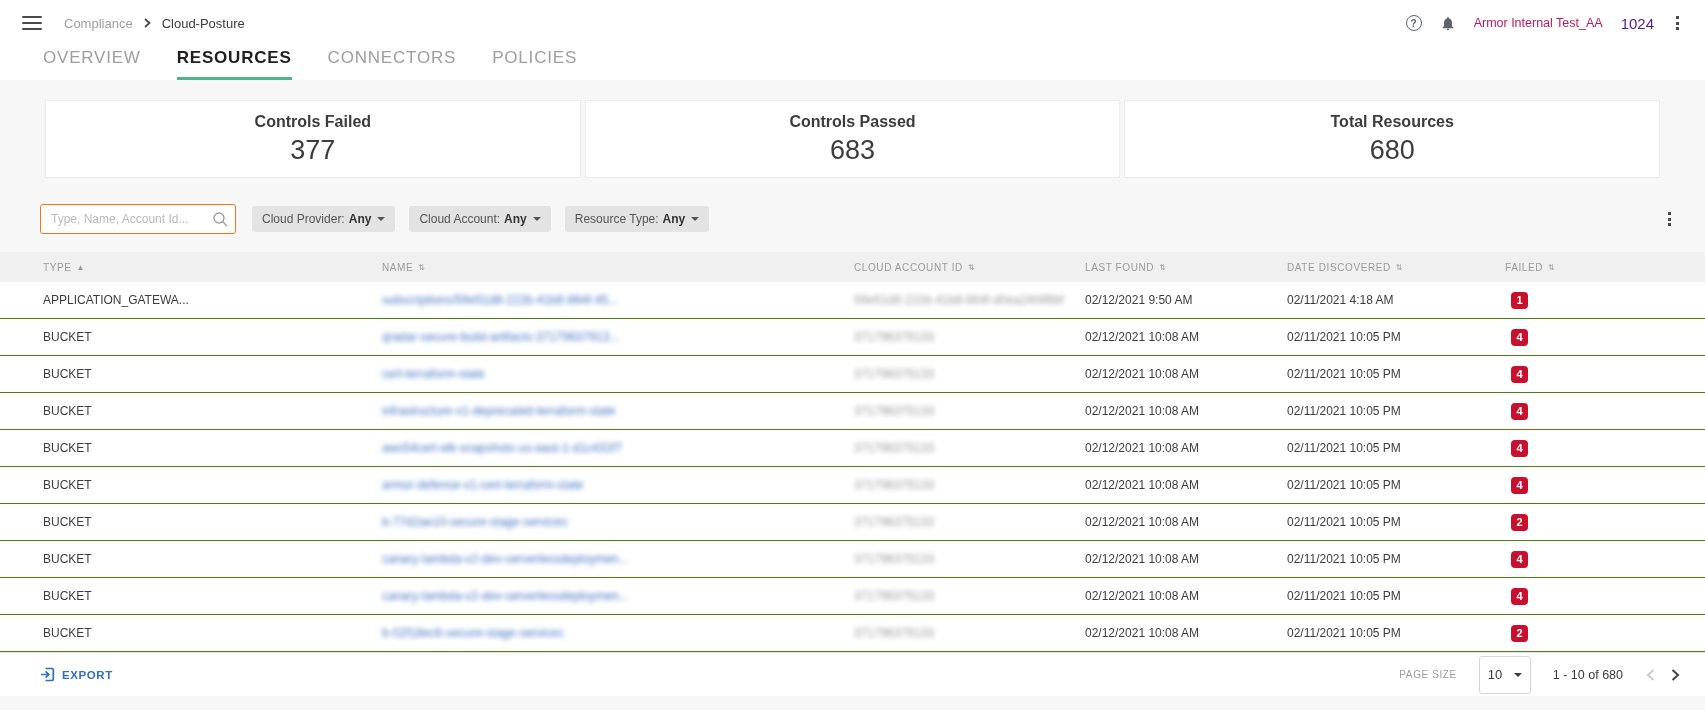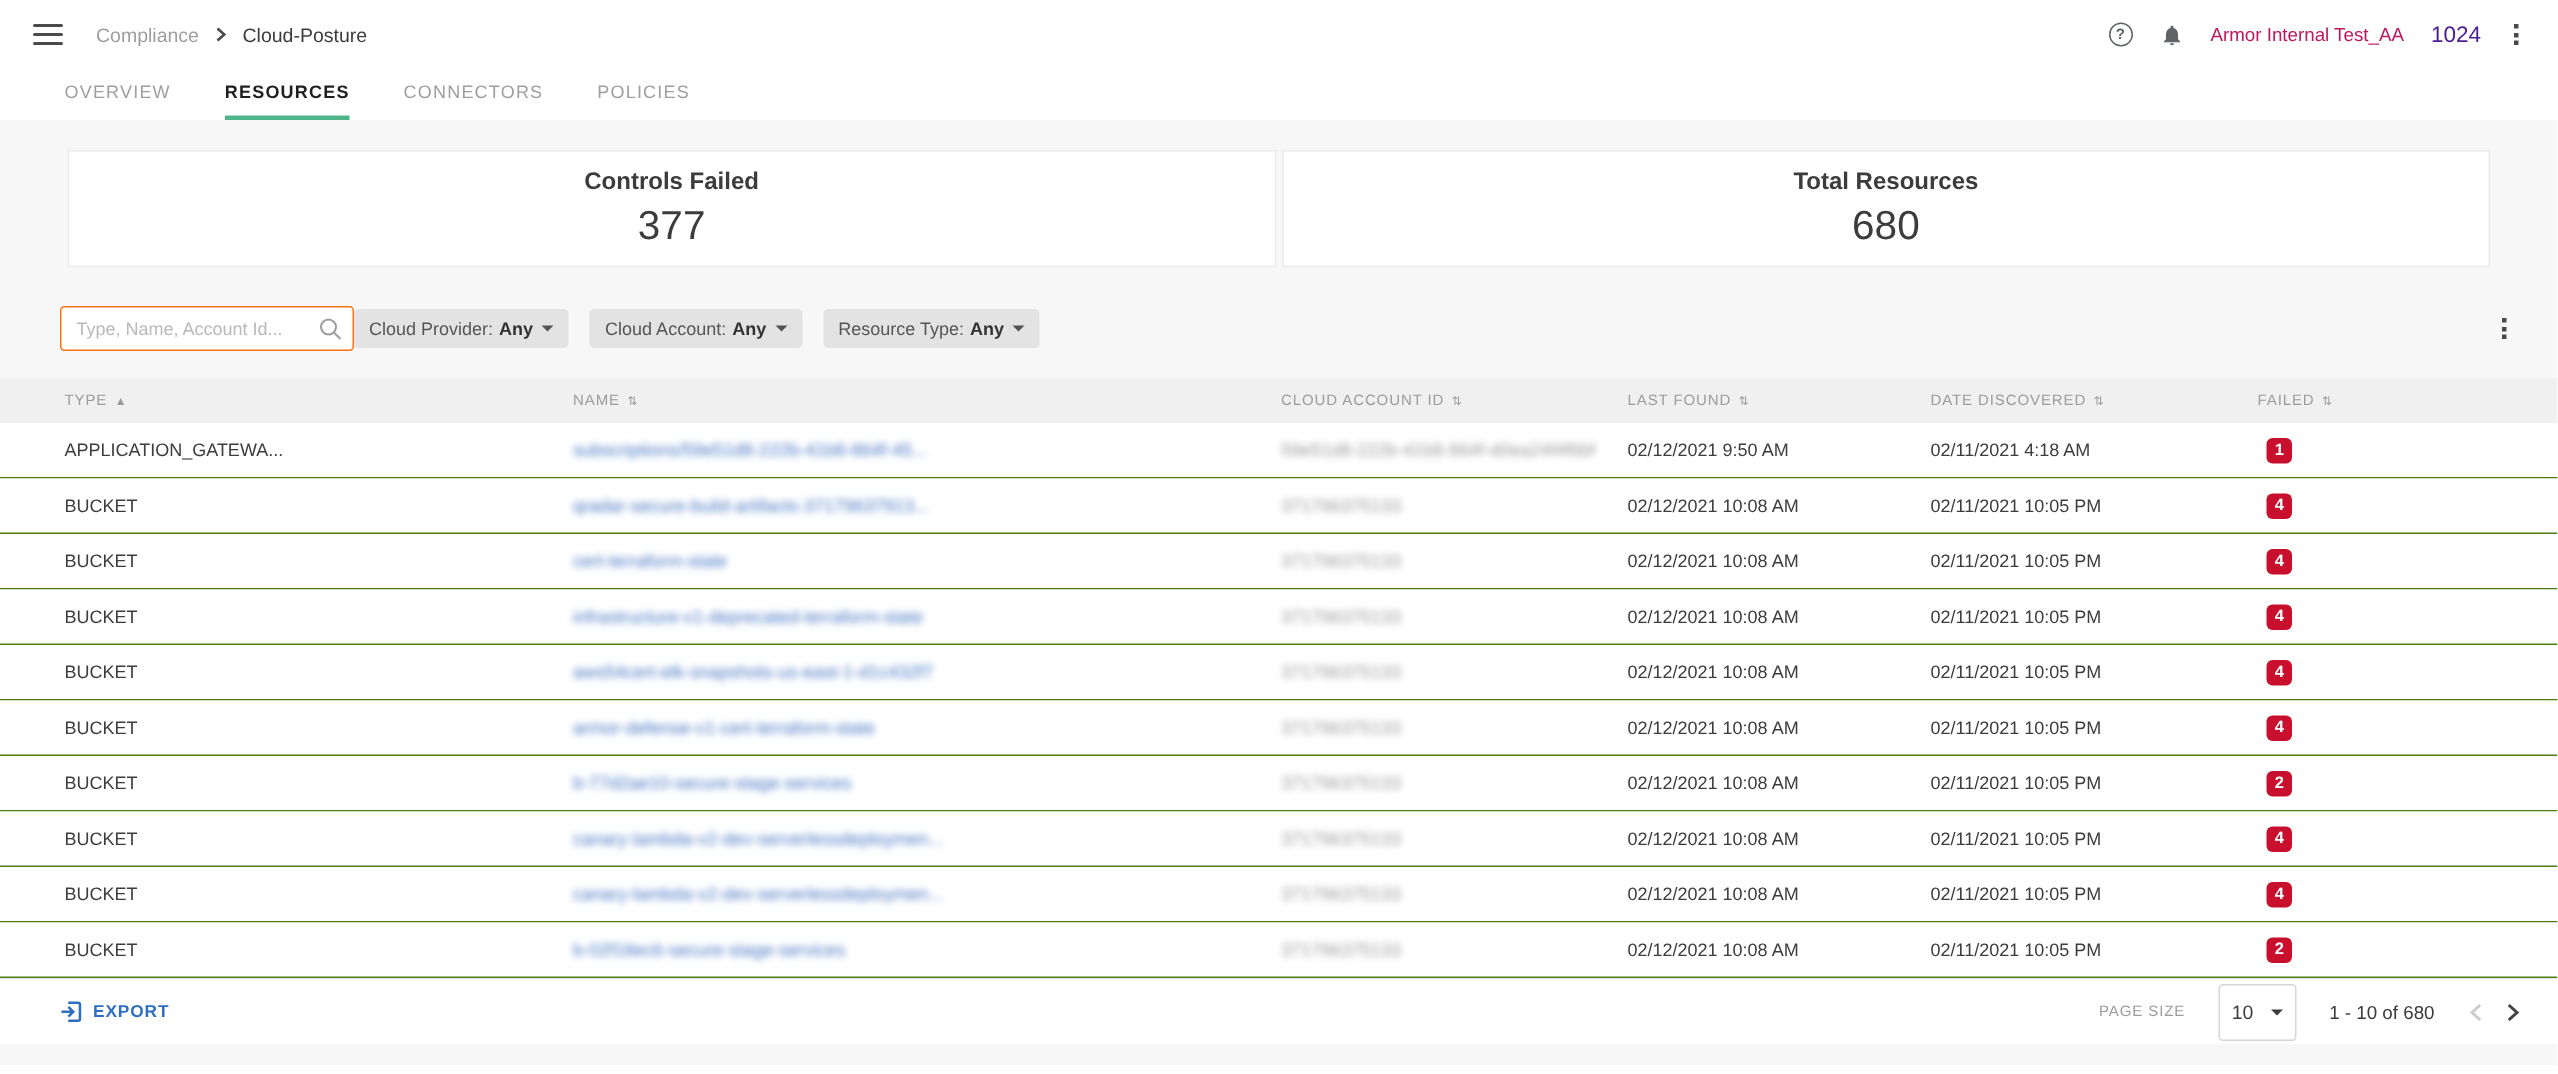--- a/index.html
+++ b/index.html
@@ -16,39 +16,39 @@
   .topbar-right { margin-left:auto; display:flex; align-items:center; gap:18px; }
   .help-icon { width:16px; height:16px; border:1.5px solid #5f6368; border-radius:50%;
     font-size:10px; font-weight:bold; color:#5f6368; display:flex; align-items:center; justify-content:center; cursor:pointer; }
   .account-name { font-size:12.5px; color:#be185d; }
   .account-number { font-size:15px; color:#4c1d95; }
   .kebab { display:flex; flex-direction:column; gap:2.5px; padding:2px 4px; cursor:pointer; }
   .kebab i { width:3px; height:3px; background:#4a4a4a; border-radius:0; }
 
   
   .tabbar { height:34px; background:#fff; display:flex; align-items:flex-end; padding-left:43px; gap:36px; }
-  .tab { font-size:12px; letter-spacing:.8px; color:#9e9e9e; padding-bottom:9px; border-bottom:3px solid transparent; cursor:pointer;text-align:right; }
+  .tab { font-size:17px; letter-spacing:.8px; color:#9e9e9e; padding-bottom:9px; border-bottom:3px solid transparent; cursor:pointer;text-align:right; }
   .tab.active { color:#1f1f1f; font-weight:bold; border-bottom-color:#4db588; }
 
   
   .content-bg { background:#f7f7f7; padding:20px 0 18px 0; }
   .stats { display:flex; gap:4px; margin:0 45px; }
   .stat-card { flex:1; background:#fff; border:1px solid #ececec; height:78px;
     display:flex; flex-direction:column; align-items:center; justify-content:center; gap:4px; }
   .stat-label { font-size:16px; font-weight:600; color:#3c3c3c; }
   .stat-value { font-size:27px; font-weight:400; color:#3c3c3c; }
 
   .filterbar { display:flex; align-items:center; margin:26px 30px 0 40px; }
   .searchbox { position:relative; width:196px; }
   .searchbox input { width:100%; height:30px; border:1px solid #f97316; border-radius:3px;
     padding:0 30px 0 10px; font-size:12px; color:#555; outline:none; background:#fff;
     font-family:"Liberation Sans",sans-serif; }
   .searchbox input::placeholder { color:#b9b9b9; }
   .search-icon { position:absolute; right:8px; top:7px; }
-  .chips { display:flex; gap:14px; }
+  .chips { display:flex; gap:14px; margin-left:16px; }
   .chip { background:#e3e3e3; border-radius:3px; height:26px; display:flex; align-items:center;
     padding:0 10px; font-size:12px; color:#555; cursor:pointer; gap:4px; }
   .chip b { color:#333; }
   .caret { width:0; height:0; border-left:4px solid transparent; border-right:4px solid transparent;
     border-top:4px solid #555; margin-left:2px; }
   .filter-kebab { margin-left:auto; }
 
   
   .grid-row { display:grid; grid-template-columns:339px 472px 231px 202px 218px 1fr; padding-left:43px; align-items:center; }
   .thead { height:30px; background:#f0f0f0; font-size:10px; letter-spacing:.6px; color:#9b9b9b; }
@@ -122,20 +122,24 @@
   </div>
 
 <div class="content-bg">
   <div class="stats">
 
       <div class="stat-card">
         <div class="stat-label">Controls Failed</div>
         <div class="stat-value">377</div>
       </div>
 
+      <div class="stat-card">
+        <div class="stat-label">Controls Passed</div>
+        <div class="stat-value">683</div>
+      </div>
 
       <div class="stat-card">
         <div class="stat-label">Total Resources</div>
         <div class="stat-value">680</div>
       </div>
 
     </div>
 
   <div class="filterbar">
     <div class="searchbox">

